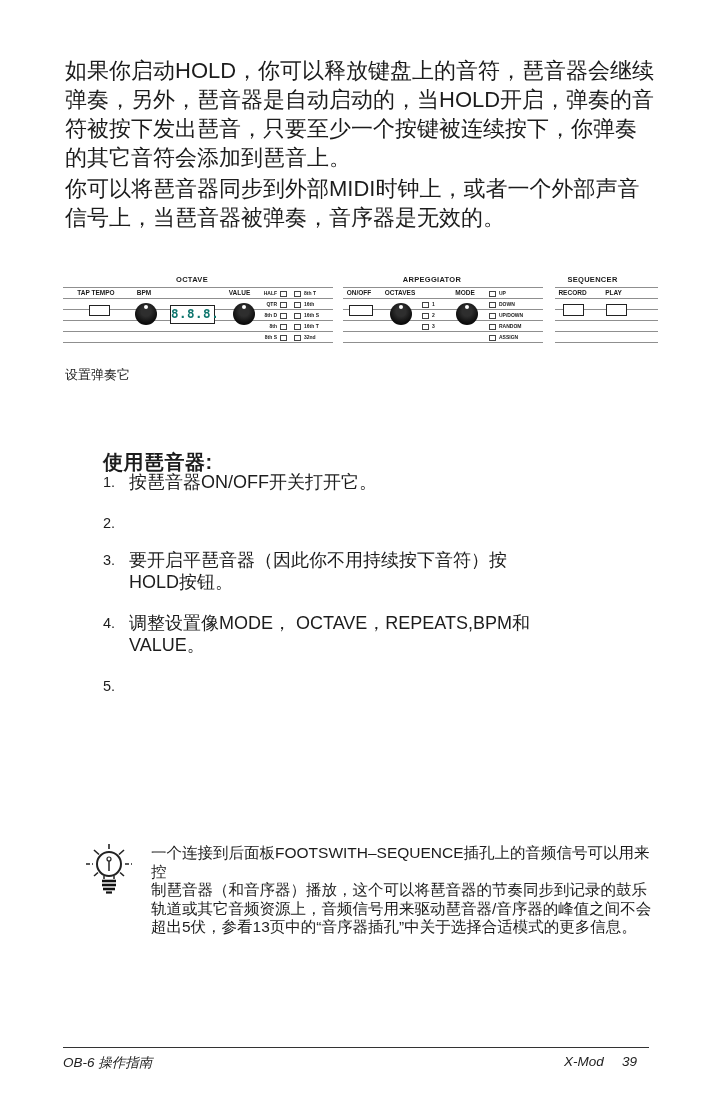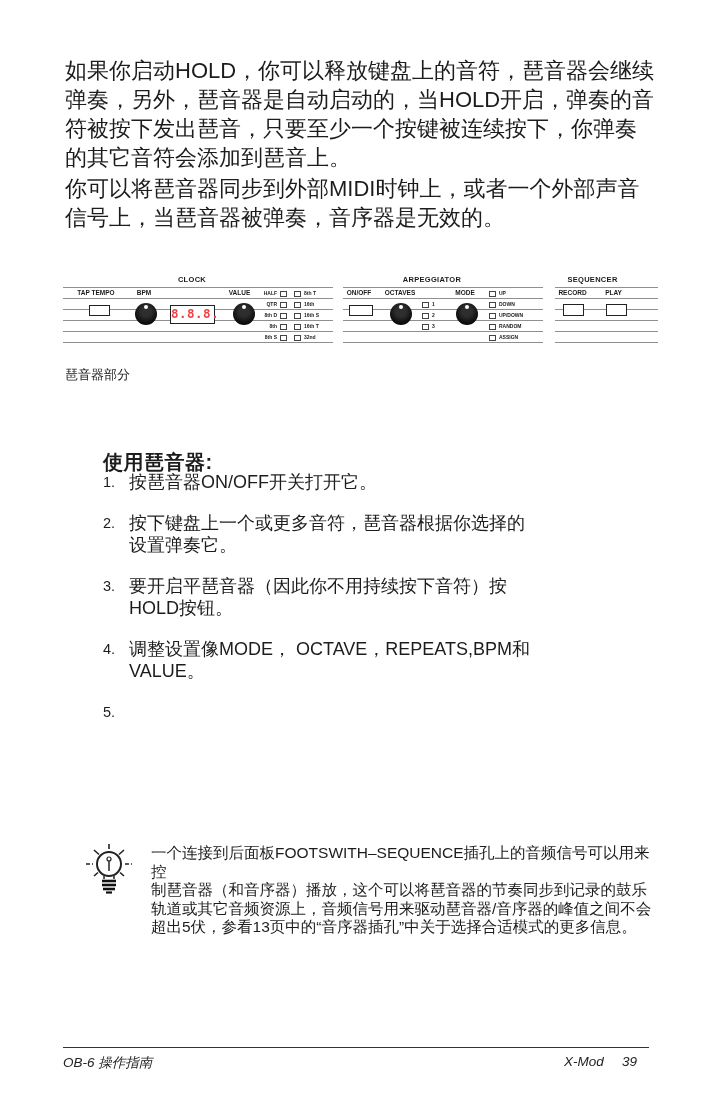--- a/index.html
+++ b/index.html
@@ -29,42 +29,42 @@
              line-height:6px;white-space:nowrap;}
   .ra{text-align:right;}
   .pbtn{position:absolute;width:21px;height:11px;background:#fff;border:1.5px solid #222;box-sizing:border-box;}
   .knob{position:absolute;width:22px;height:22px;border-radius:50%;
         background:radial-gradient(circle at 50% 38%,#2e2e2e 0 28%,#0b0b0b 70%);}
   .knob::before{content:"";position:absolute;top:1.5px;left:50%;transform:translateX(-50%);
         width:4px;height:4px;border-radius:50%;background:#fff;}
   .display{position:absolute;left:107px;top:29px;width:45px;height:19px;background:#fff;
         border:1.5px solid #222;box-sizing:border-box;text-align:center;
         font-family:"DejaVu Sans Mono",monospace;font-weight:bold;font-size:12.5px;
-        line-height:16px;letter-spacing:.5px;color:#ef4444;}
+        line-height:16px;letter-spacing:.5px;color:#0f766e;}
   .cb{position:absolute;width:7px;height:6px;background:#fff;border:1px solid #444;box-sizing:border-box;}
 </style>
 </head>
 <body>
 
 <div class="page">
 
   <div class="abs body-text" style="left:65px;top:174px;width:600px">你可以将琶音器同步到外部MIDI时钟上，或者一个外部声音
 信号上，当琶音器被弹奏，音序器是无效的。</div>
   <div class="abs body-text" style="left:65px;top:56px;width:600px">如果你启动HOLD，你可以释放键盘上的音符，琶音器会继续
 弹奏，另外，琶音器是自动启动的，当HOLD开启，弹奏的音
 符被按下发出琶音，只要至少一个按键被连续按下，你弹奏
 的其它音符会添加到琶音上。</div>
 
   <div class="abs panel" style="left:63px;top:276px">
 
     <div class="sec" style="left:0;width:270px"></div>
     <div class="sec" style="left:280px;width:200px"></div>
     <div class="sec" style="left:492px;width:103px"></div>
 
-    <div class="ptitle" style="left:0;width:270px;transform:translateX(-6px)">CLOCK</div>
+    <div class="ptitle" style="left:0;width:270px;transform:translateX(-6px)">OCTAVE</div>
     <div class="ptitle" style="left:280px;width:200px;transform:translateX(-11px)">ARPEGGIATOR</div>
     <div class="ptitle" style="left:492px;width:103px;transform:translateX(-14px)">SEQUENCER</div>
 
     <div class="plabel" style="left:6px;width:54px">TAP TEMPO</div>
     <div class="pbtn" style="left:26px;top:29px"></div>
     <div class="plabel" style="left:61px;width:40px">BPM</div>
     <div class="knob" style="left:72px;top:27px"></div>
     <div class="display">8.8.8.</div>
     <div class="plabel" style="left:156px;width:41px">VALUE</div>
     <div class="knob" style="left:170px;top:27px"></div>
@@ -113,33 +113,31 @@
     <span class="plabel-sm" style="left:436px;top:36px;width:48px">UP/DOWN</span>
     <span class="plabel-sm" style="left:436px;top:47px;width:48px">RANDOM</span>
     <span class="plabel-sm" style="left:436px;top:58px;width:48px">ASSIGN</span>
 
     <div class="plabel" style="left:484px;width:51px">RECORD</div>
     <div class="plabel" style="left:530px;width:41px">PLAY</div>
     <div class="pbtn" style="left:500px;top:28px;height:12px"></div>
     <div class="pbtn" style="left:543px;top:28px;height:12px"></div>
   </div>
 
-  <div class="abs caption" style="left:65px;top:366px">琶音器部分</div>
+  <div class="abs caption" style="left:65px;top:366px">设置弹奏它</div>
 
   <div class="abs heading" style="left:103px;top:428px">使用琶音器:</div>
 
   <div class="abs steps" style="left:103px;top:471px">
     <div class="step">
       <span class="step-num">1.</span>
       <div class="step-text">按琶音器ON/OFF开关打开它。</div>
     </div>
     <div class="step">
       <span class="step-num">2.</span>
-      <div class="step-text">按下键盘上一个或更多音符，琶音器根据你选择的
-设置弹奏它。</div>
     </div>
     <div class="step">
       <span class="step-num">3.</span>
       <div class="step-text">要开启平琶音器（因此你不用持续按下音符）按
 HOLD按钮。</div>
     </div>
     <div class="step">
       <span class="step-num">4.</span>
       <div class="step-text">调整设置像MODE， OCTAVE，REPEATS,BPM和
 VALUE。</div>

